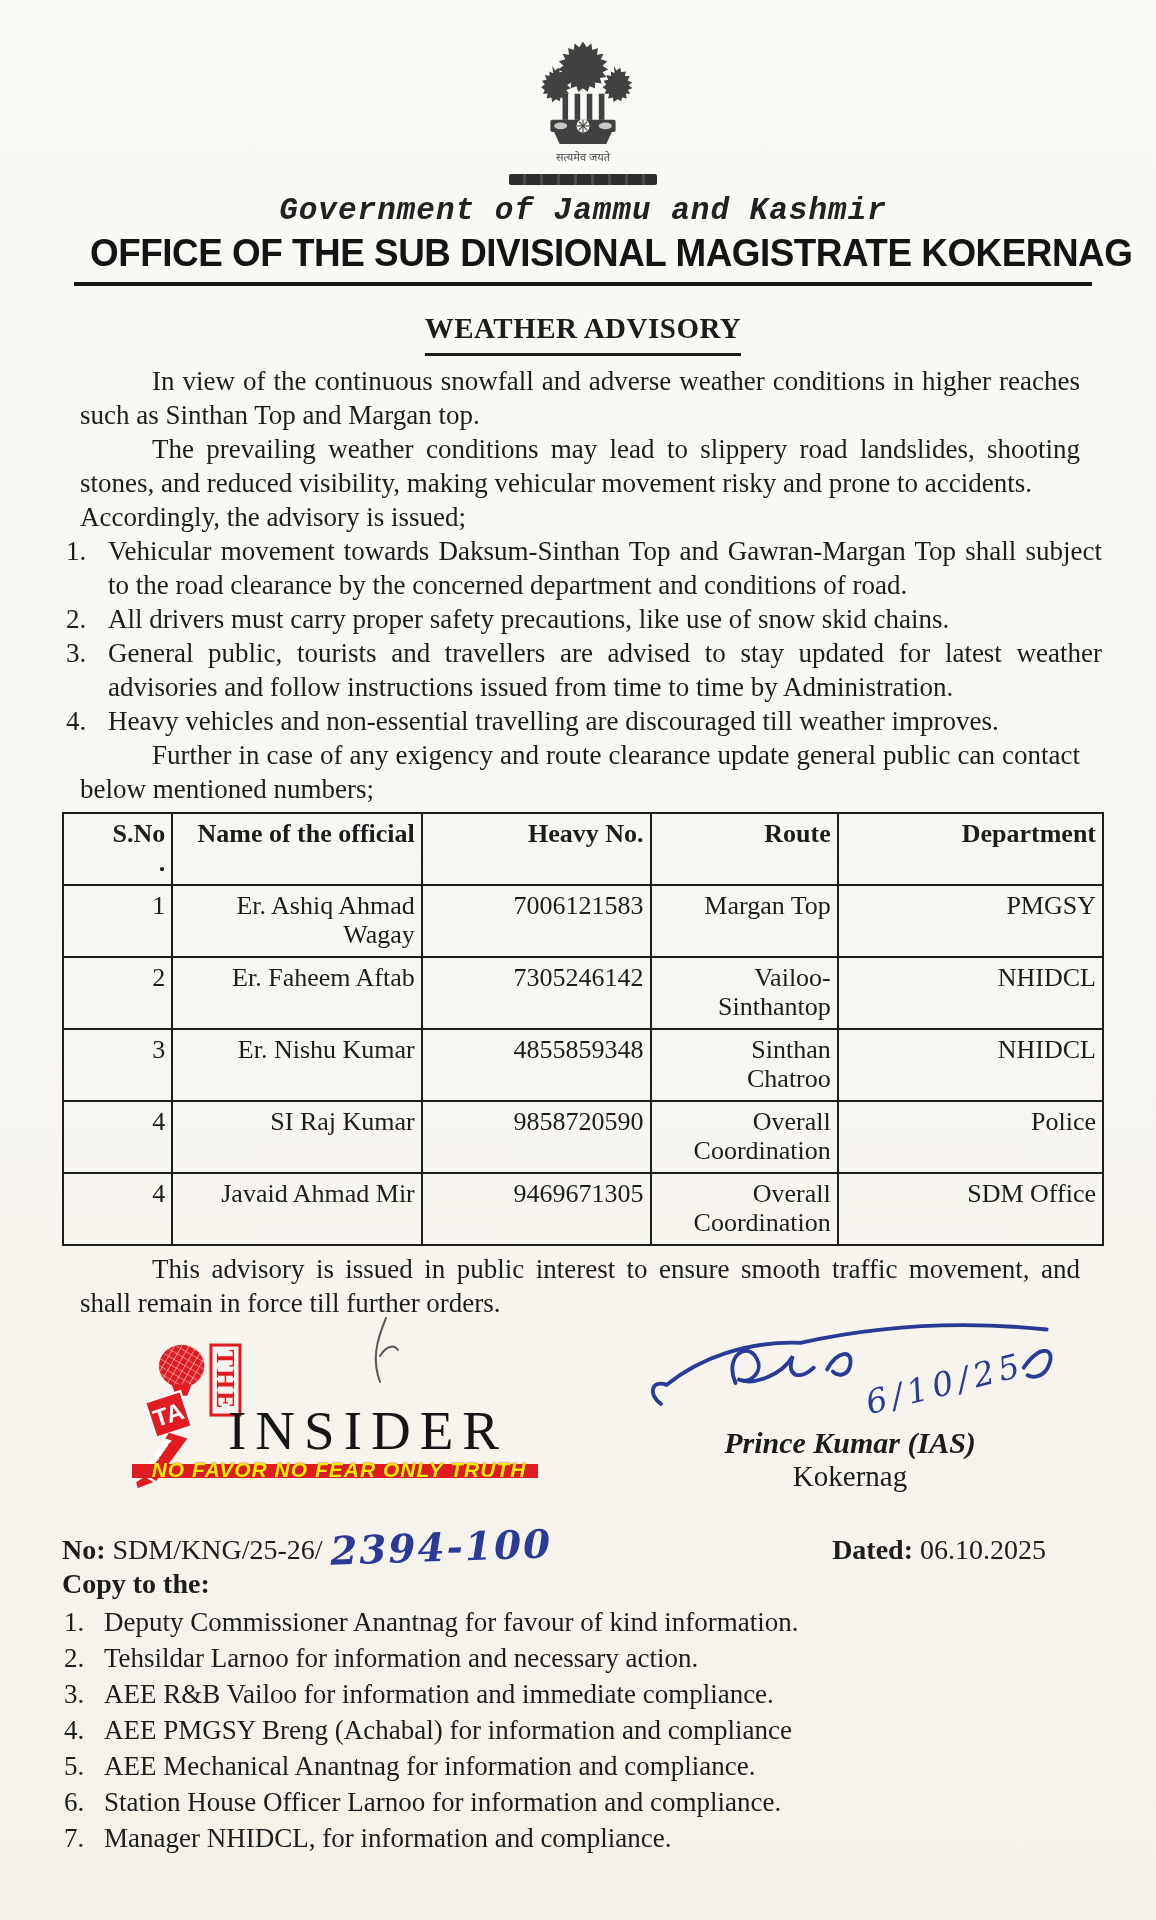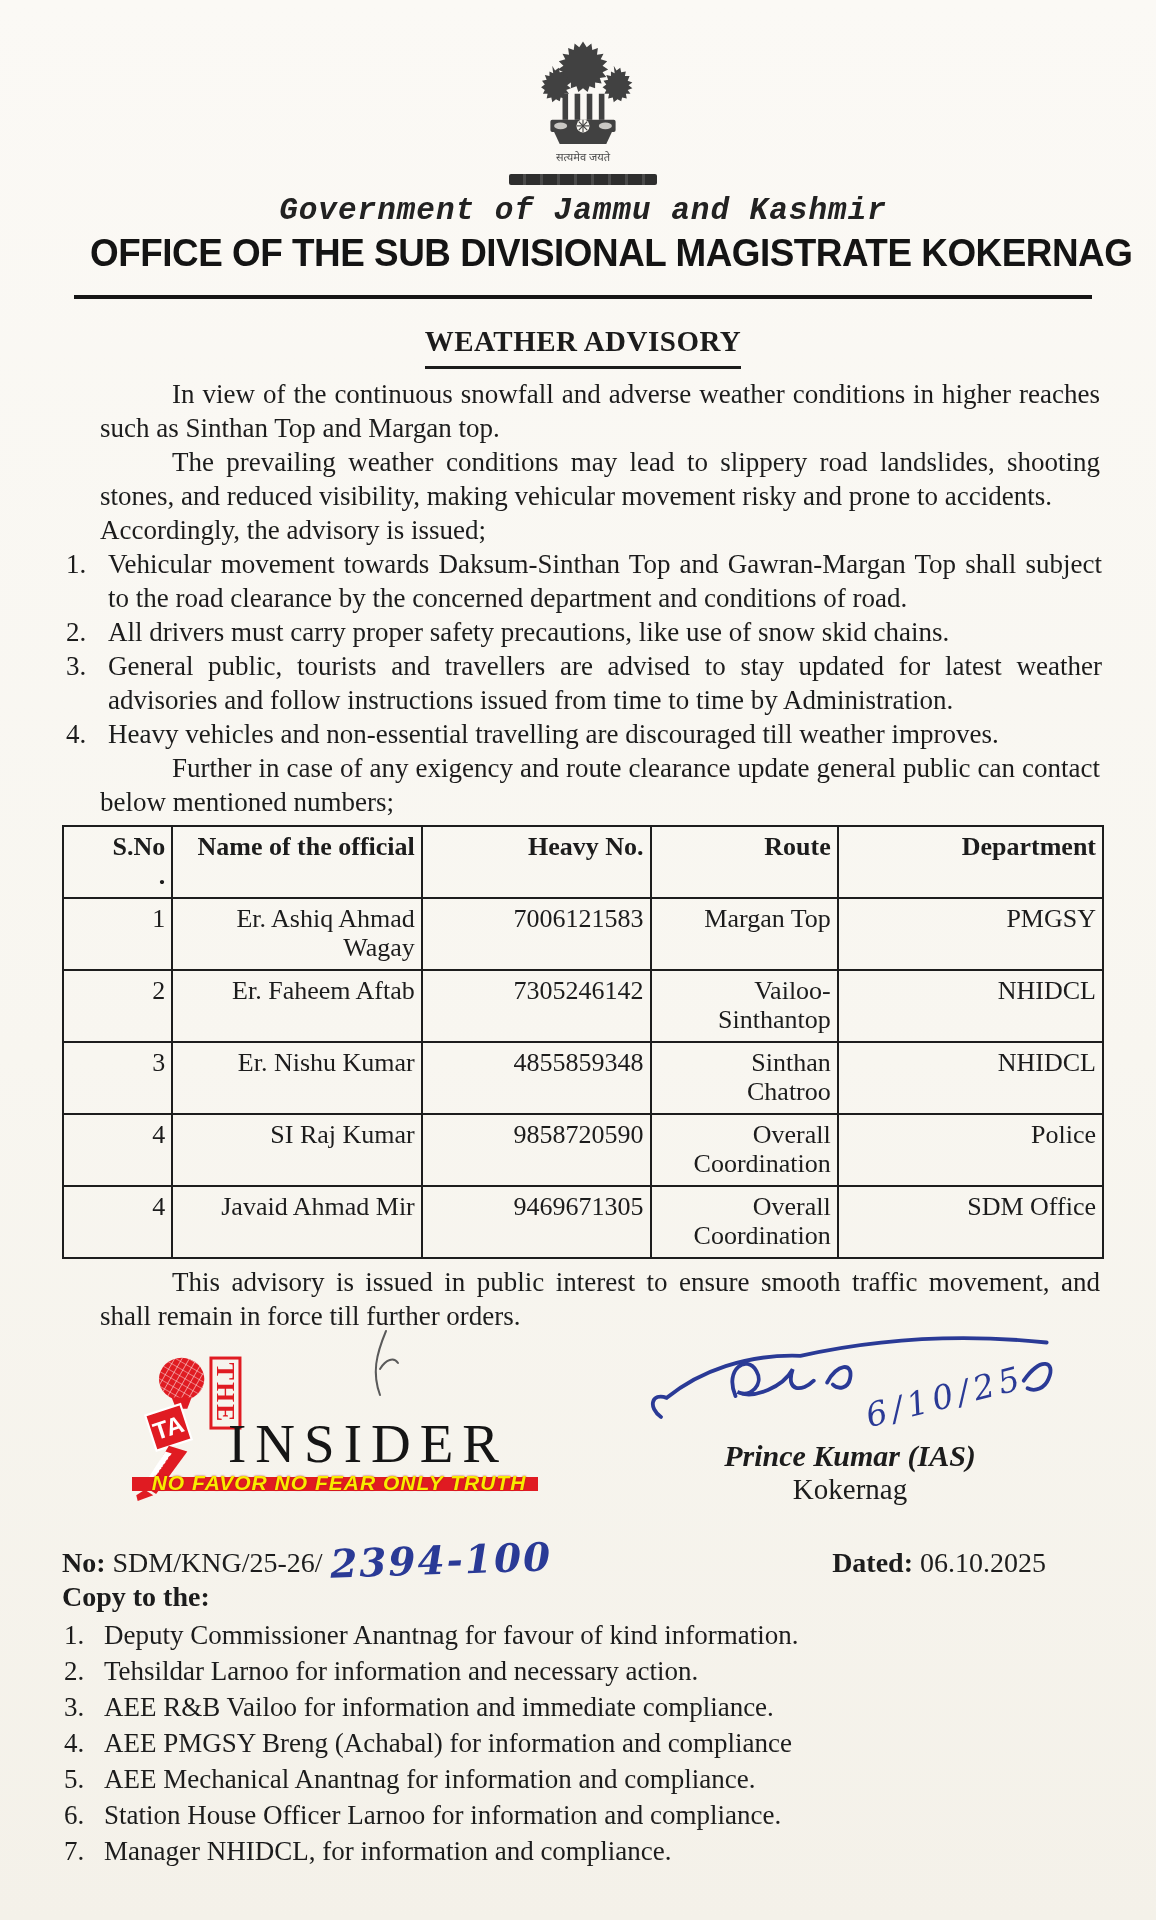--- a/index.html
+++ b/index.html
@@ -22,39 +22,39 @@
     background:repeating-linear-gradient(90deg,#2e2e2e 0 14px,#4a4a4a 14px 17px);
   }
   .govt-line{
     margin-top:8px;
     font-family:Liberation Mono, monospace;font-style:italic;font-weight:600;
     font-size:31px;letter-spacing:1px;color:#222;
   }
   .office-title{
     margin:4px 12px 12px 12px;
     border-bottom:4px solid #161616;
-    padding-bottom:20px;
+    padding-bottom:7px;
   }
   .office-title span{
     display:inline-block;
     font-family:"Liberation Sans", sans-serif;font-weight:700;
     font-size:38px;letter-spacing:-0.5px;transform:scaleX(0.97);
     color:#141414;white-space:nowrap;
   }
 
   
   .advisory-title-wrap{text-align:center;margin:26px 0 8px 0;}
   .advisory-title{
     display:inline-block;font-weight:700;font-size:29px;letter-spacing:0.5px;
     border-bottom:3px solid #1c1c1c;padding-bottom:8px;
   }
 
   
   .body{
-    margin:0 0 0 38px;width:1000px;
+    margin:0 0 0 18px;width:1000px;
     font-size:27px;line-height:34px;text-align:justify;
   }
   .indent{text-indent:72px;}
   .noindent{text-indent:0;}
 
   ol.points{list-style:none;margin:0;padding:0 0 0 4px;width:1036px;}
   ol.points li{position:relative;padding-left:42px;font-size:27px;line-height:34px;text-align:justify;}
   ol.points .num{position:absolute;left:0;top:0;}
 
   

